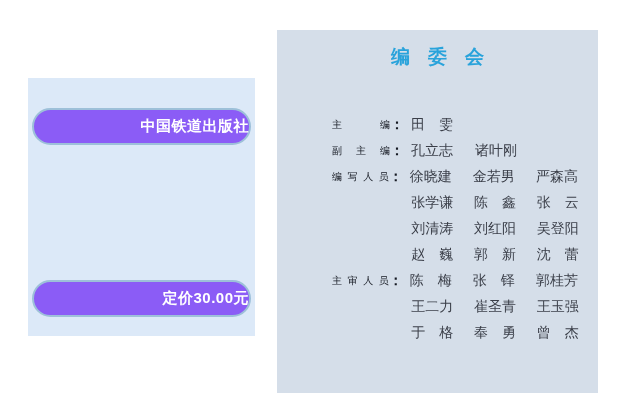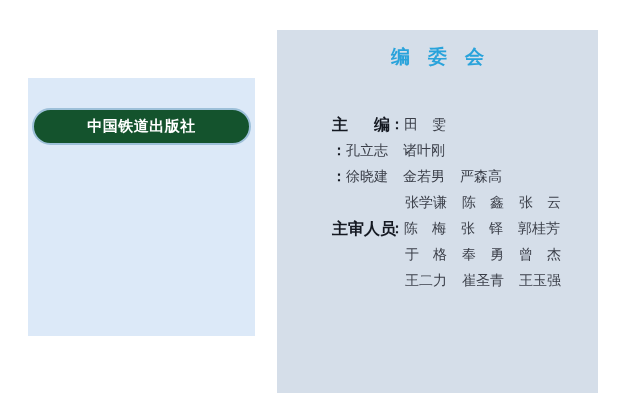--- a/index.html
+++ b/index.html
@@ -14,30 +14,30 @@
   
   .pub-panel {
     position: absolute;
     left: 28px; top: 78px;
     width: 227px; height: 258px;
     background: #dce9f8;
   }
   .pill {
     position: absolute;
     left: 4px; width: 219px; height: 37px;
-    background: #14532d;
+    background: #8b5cf6;
     border: 2px solid #9dc0d9;
     border-radius: 21px;
     box-sizing: border-box;
     color: #ffffff;
     font-size: 15px;
     font-weight: bold;
     display: flex;
     align-items: center;
-    justify-content: center;
+    justify-content: flex-end;
     letter-spacing: 0.5px;
     white-space: nowrap;
   }
   .pill-1 { top: 30px; }
   .pill-2 { top: 88px; }
   .pill-3 { top: 145px; }
   .pill-4 { top: 202px; }
 
   
   .committee-panel {
@@ -67,93 +67,109 @@
   .row {
     height: 26px;
     display: flex;
     align-items: center;
     white-space: nowrap;
   }
   .row.cont { padding-left: 72px; text-align: center; }
   .role-label {
     display: inline-block;
     width: 58px;
-    font-size: 16px;
-    font-weight: bold;
+    font-size: 10px;
+    font-weight: normal;
     color: #141821;
     text-align: justify;
     text-align-last: justify;
   }
   .role-colon {
     display: inline-block;
     width: 10px;
     font-size: 14px;
     font-weight: bold;
     color: #141821;
     margin-right: 4px;
   }
   .member-name {
     display: inline-block;
     width: 44px;
     margin-right: 13px;
     font-size: 14px;
     color: #3a3e48;
     font-family: "Liberation Serif", serif;
+    margin-left: 7px;
   }
 </style>
 </head>
 <body>
 
 <div class="pub-panel">
   <div class="pill pill-1">
     <span>中国铁道出版社</span>
+  </div>
+  <div class="pill pill-4">
+    <span>定价30.00元</span>
   </div>
 </div>
 
 <div class="committee-panel">
   <div class="committee-title">编委会</div>
 
   <div class="committee-body">
 
     <div class="row">
       <span class="role-label">主编</span>
         <span class="role-colon">：</span>
       <span class="member-name">田　雯</span>
     </div>
 
     <div class="row">
+      <span class="role-label">副主编</span>
         <span class="role-colon">：</span>
       <span class="member-name">孔立志</span>
       <span class="member-name">诸叶刚</span>
     </div>
 
     <div class="row">
+      <span class="role-label">编写人员</span>
         <span class="role-colon">：</span>
       <span class="member-name">徐晓建</span>
       <span class="member-name">金若男</span>
       <span class="member-name">严森高</span>
     </div>
     <div class="row cont">
       <span class="member-name">张学谦</span>
       <span class="member-name">陈　鑫</span>
       <span class="member-name">张　云</span>
     </div>
+    <div class="row cont">
+      <span class="member-name">刘清涛</span>
+      <span class="member-name">刘红阳</span>
+      <span class="member-name">吴登阳</span>
+    </div>
+    <div class="row cont">
+      <span class="member-name">赵　巍</span>
+      <span class="member-name">郭　新</span>
+      <span class="member-name">沈　蕾</span>
+    </div>
 
     <div class="row">
       <span class="role-label">主审人员</span>
         <span class="role-colon">：</span>
       <span class="member-name">陈　梅</span>
       <span class="member-name">张　铎</span>
       <span class="member-name">郭桂芳</span>
     </div>
     <div class="row cont">
+      <span class="member-name">王二力</span>
+      <span class="member-name">崔圣青</span>
+      <span class="member-name">王玉强</span>
+    </div>
+    <div class="row cont">
       <span class="member-name">于　格</span>
       <span class="member-name">奉　勇</span>
       <span class="member-name">曾　杰</span>
-    </div>
-    <div class="row cont">
-      <span class="member-name">王二力</span>
-      <span class="member-name">崔圣青</span>
-      <span class="member-name">王玉强</span>
     </div>
 
   </div>
 </div>
 
 </body></html>

